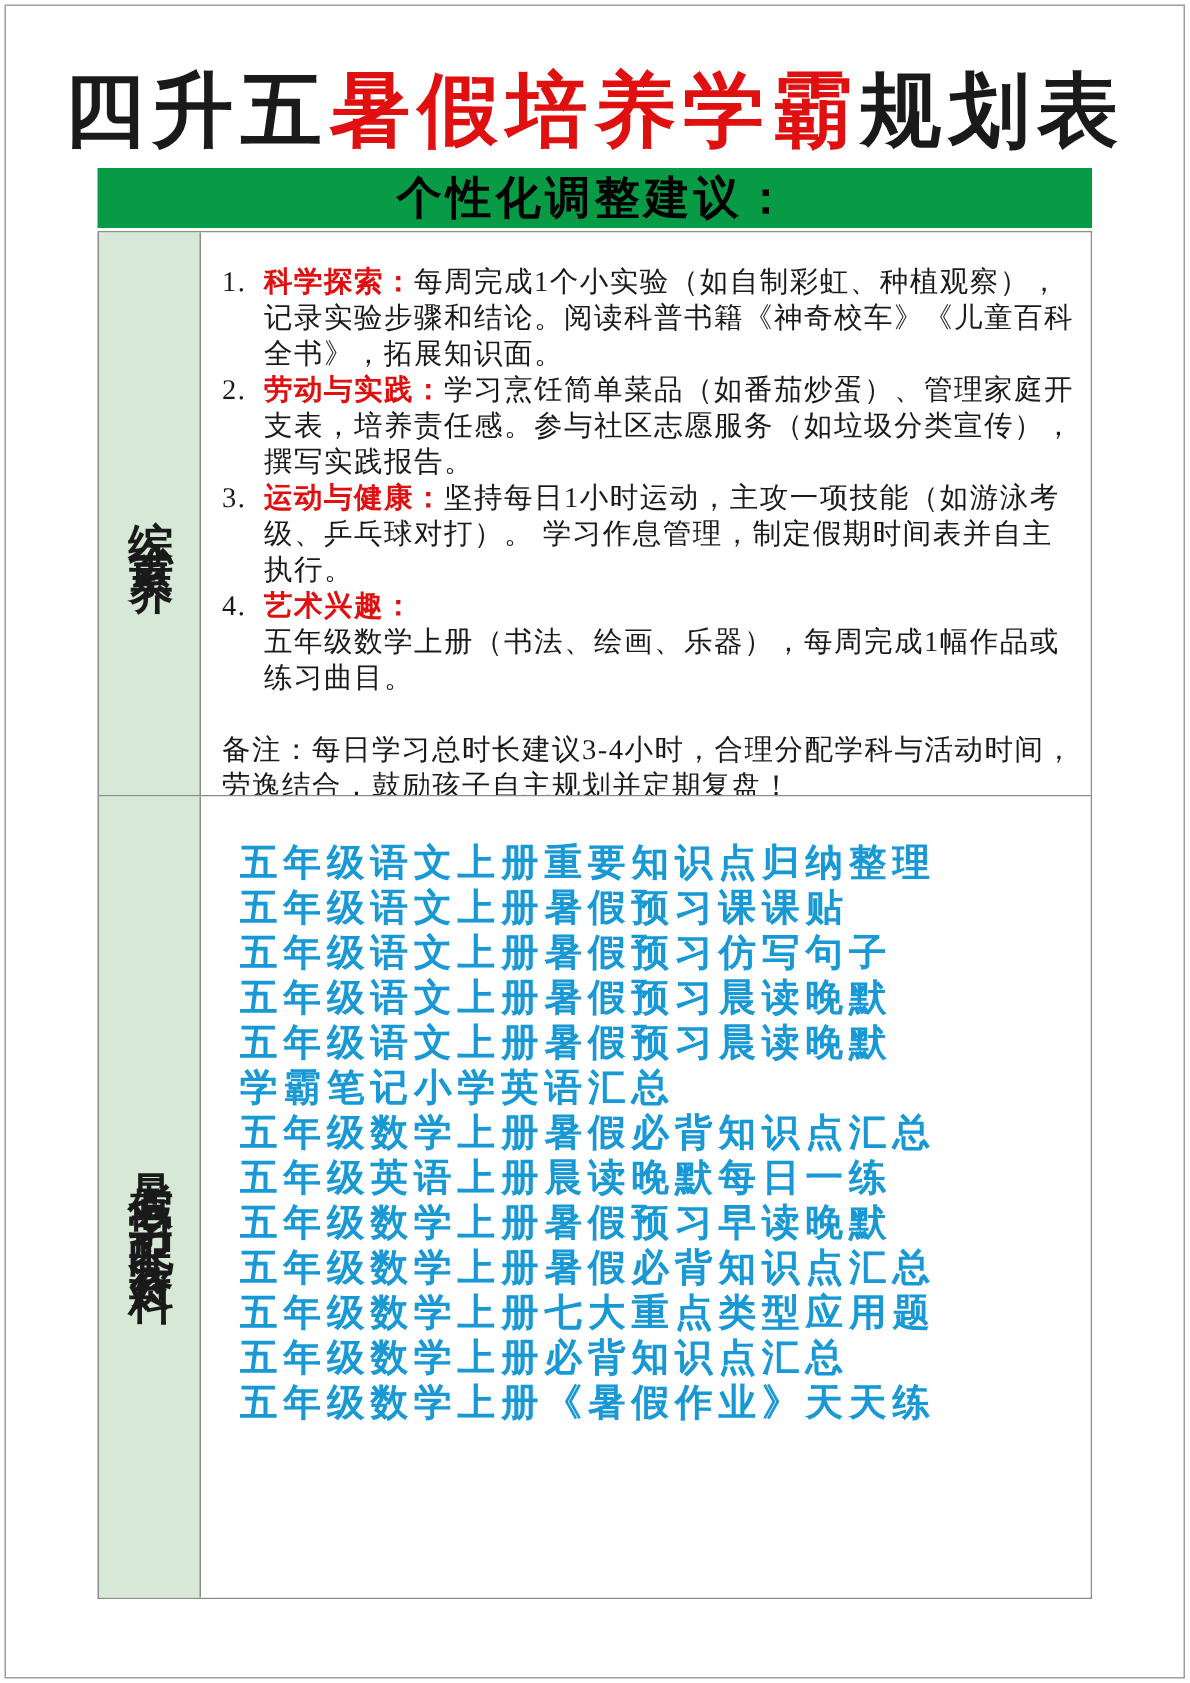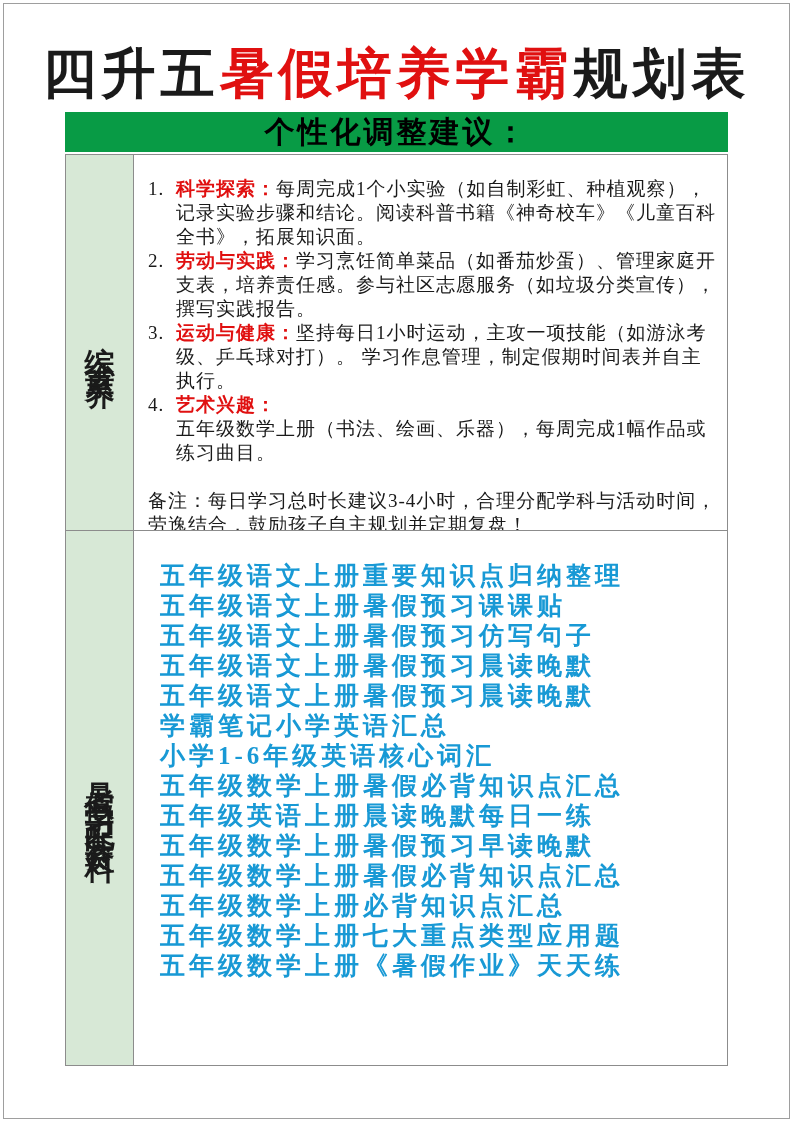--- a/index.html
+++ b/index.html
@@ -163,26 +163,25 @@
         <div class="side-label">暑假学习配套资料</div>
       </div>
       <div class="content-cell">
         <div class="materials">
           <div class="material-item">五年级语文上册重要知识点归纳整理</div>
           <div class="material-item">五年级语文上册暑假预习课课贴</div>
           <div class="material-item">五年级语文上册暑假预习仿写句子</div>
           <div class="material-item">五年级语文上册暑假预习晨读晚默</div>
           <div class="material-item">五年级语文上册暑假预习晨读晚默</div>
           <div class="material-item">学霸笔记小学英语汇总</div>
-          <div class="material-item">小学1-6年级英语核心词汇</div>
           <div class="material-item">五年级数学上册暑假必背知识点汇总</div>
           <div class="material-item">五年级英语上册晨读晚默每日一练</div>
           <div class="material-item">五年级数学上册暑假预习早读晚默</div>
           <div class="material-item">五年级数学上册暑假必背知识点汇总</div>
+          <div class="material-item">五年级数学上册七大重点类型应用题</div>
           <div class="material-item">五年级数学上册必背知识点汇总</div>
-          <div class="material-item">五年级数学上册七大重点类型应用题</div>
           <div class="material-item">五年级数学上册《暑假作业》天天练</div>
         </div>
       </div>
     </div>
 
   </div>
 </div>
 
 </body></html>

